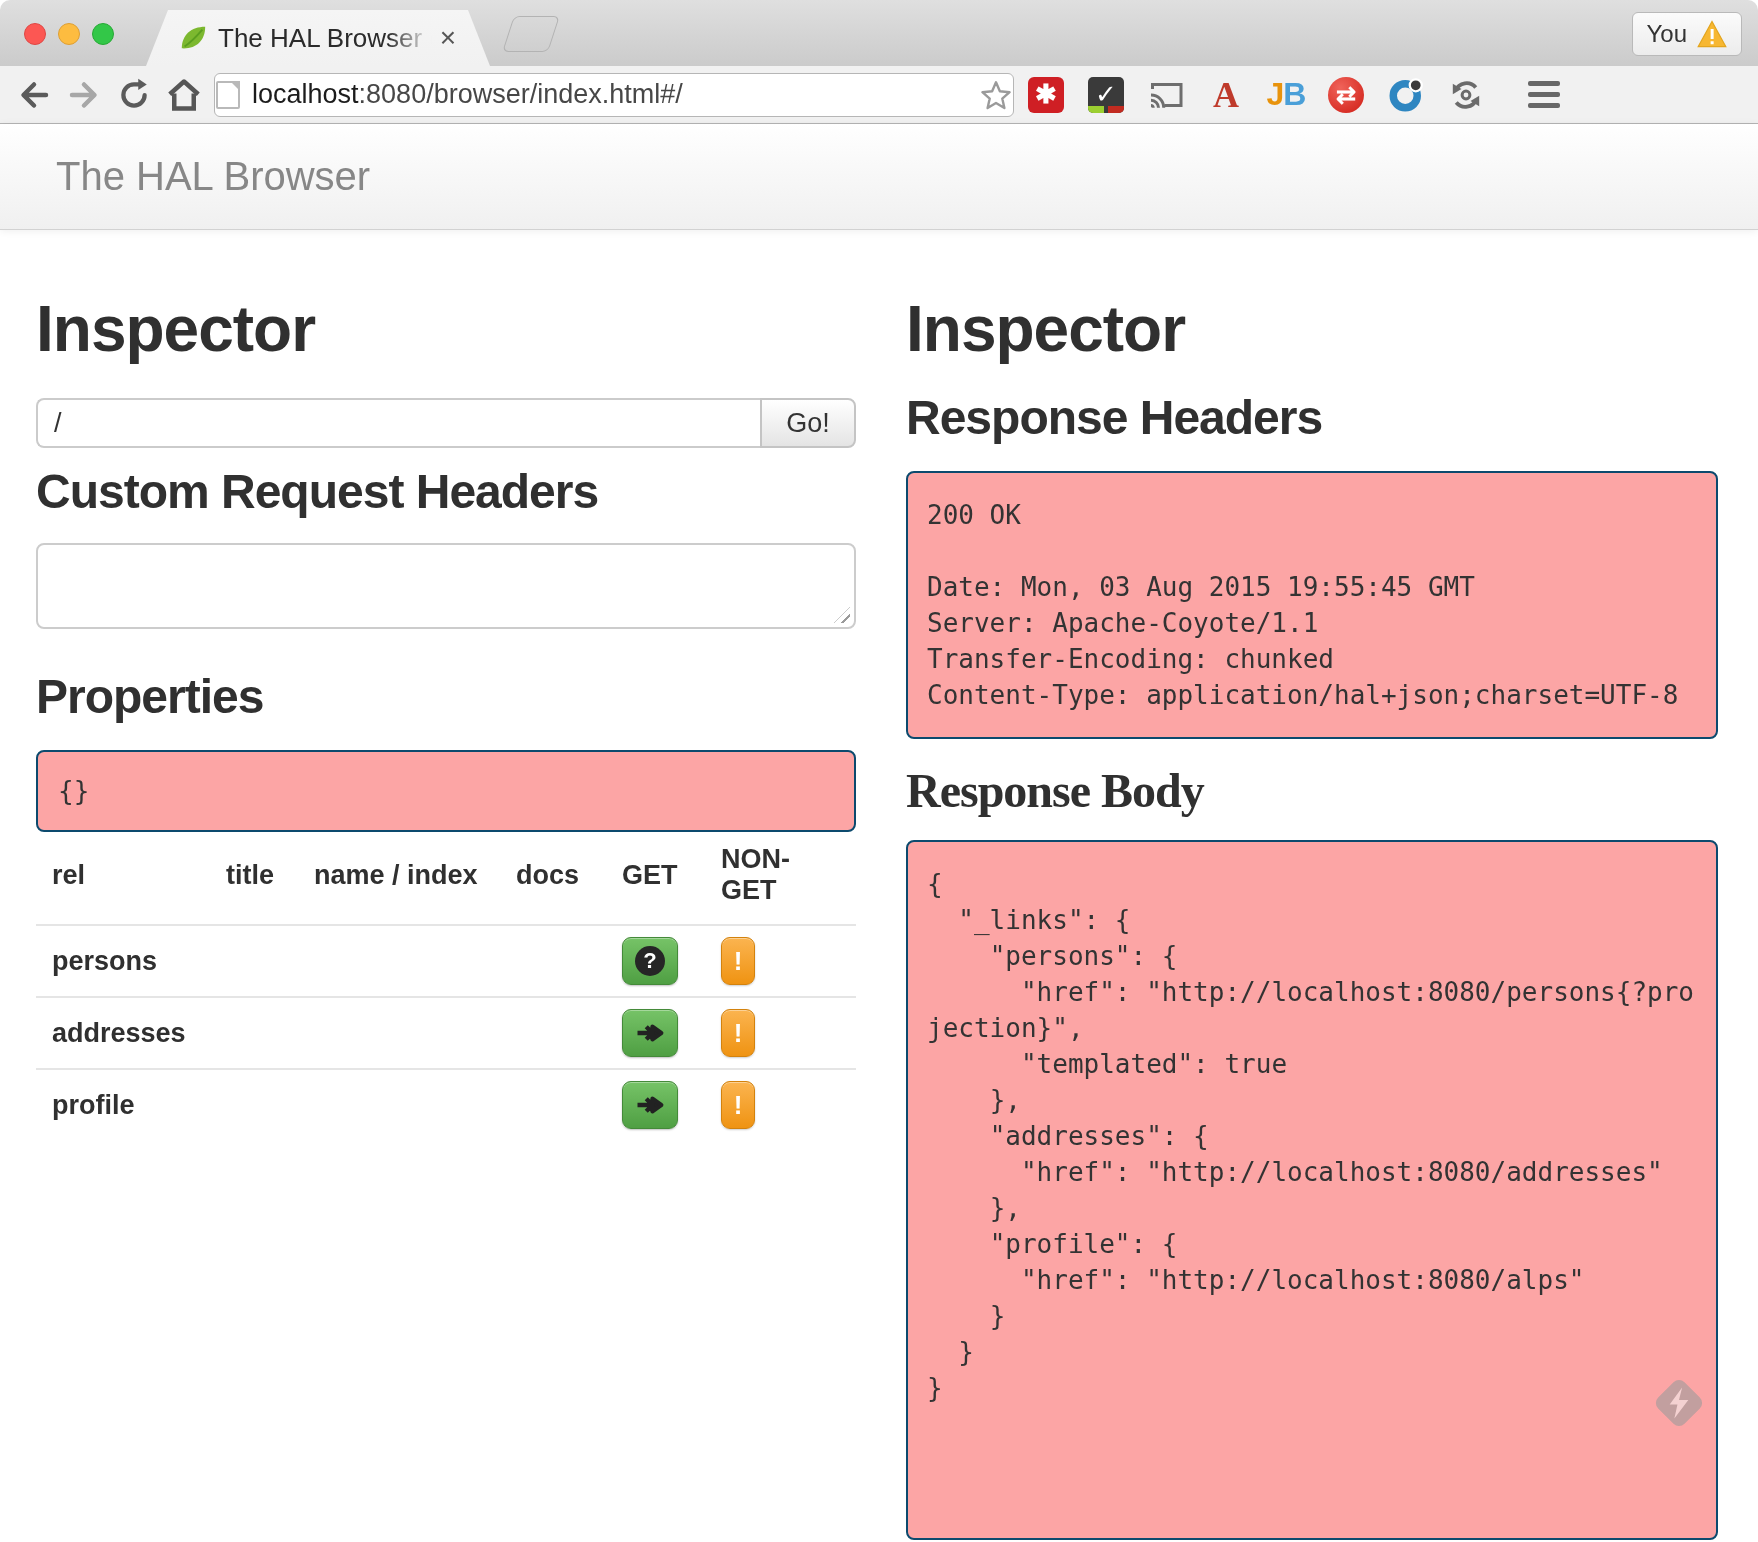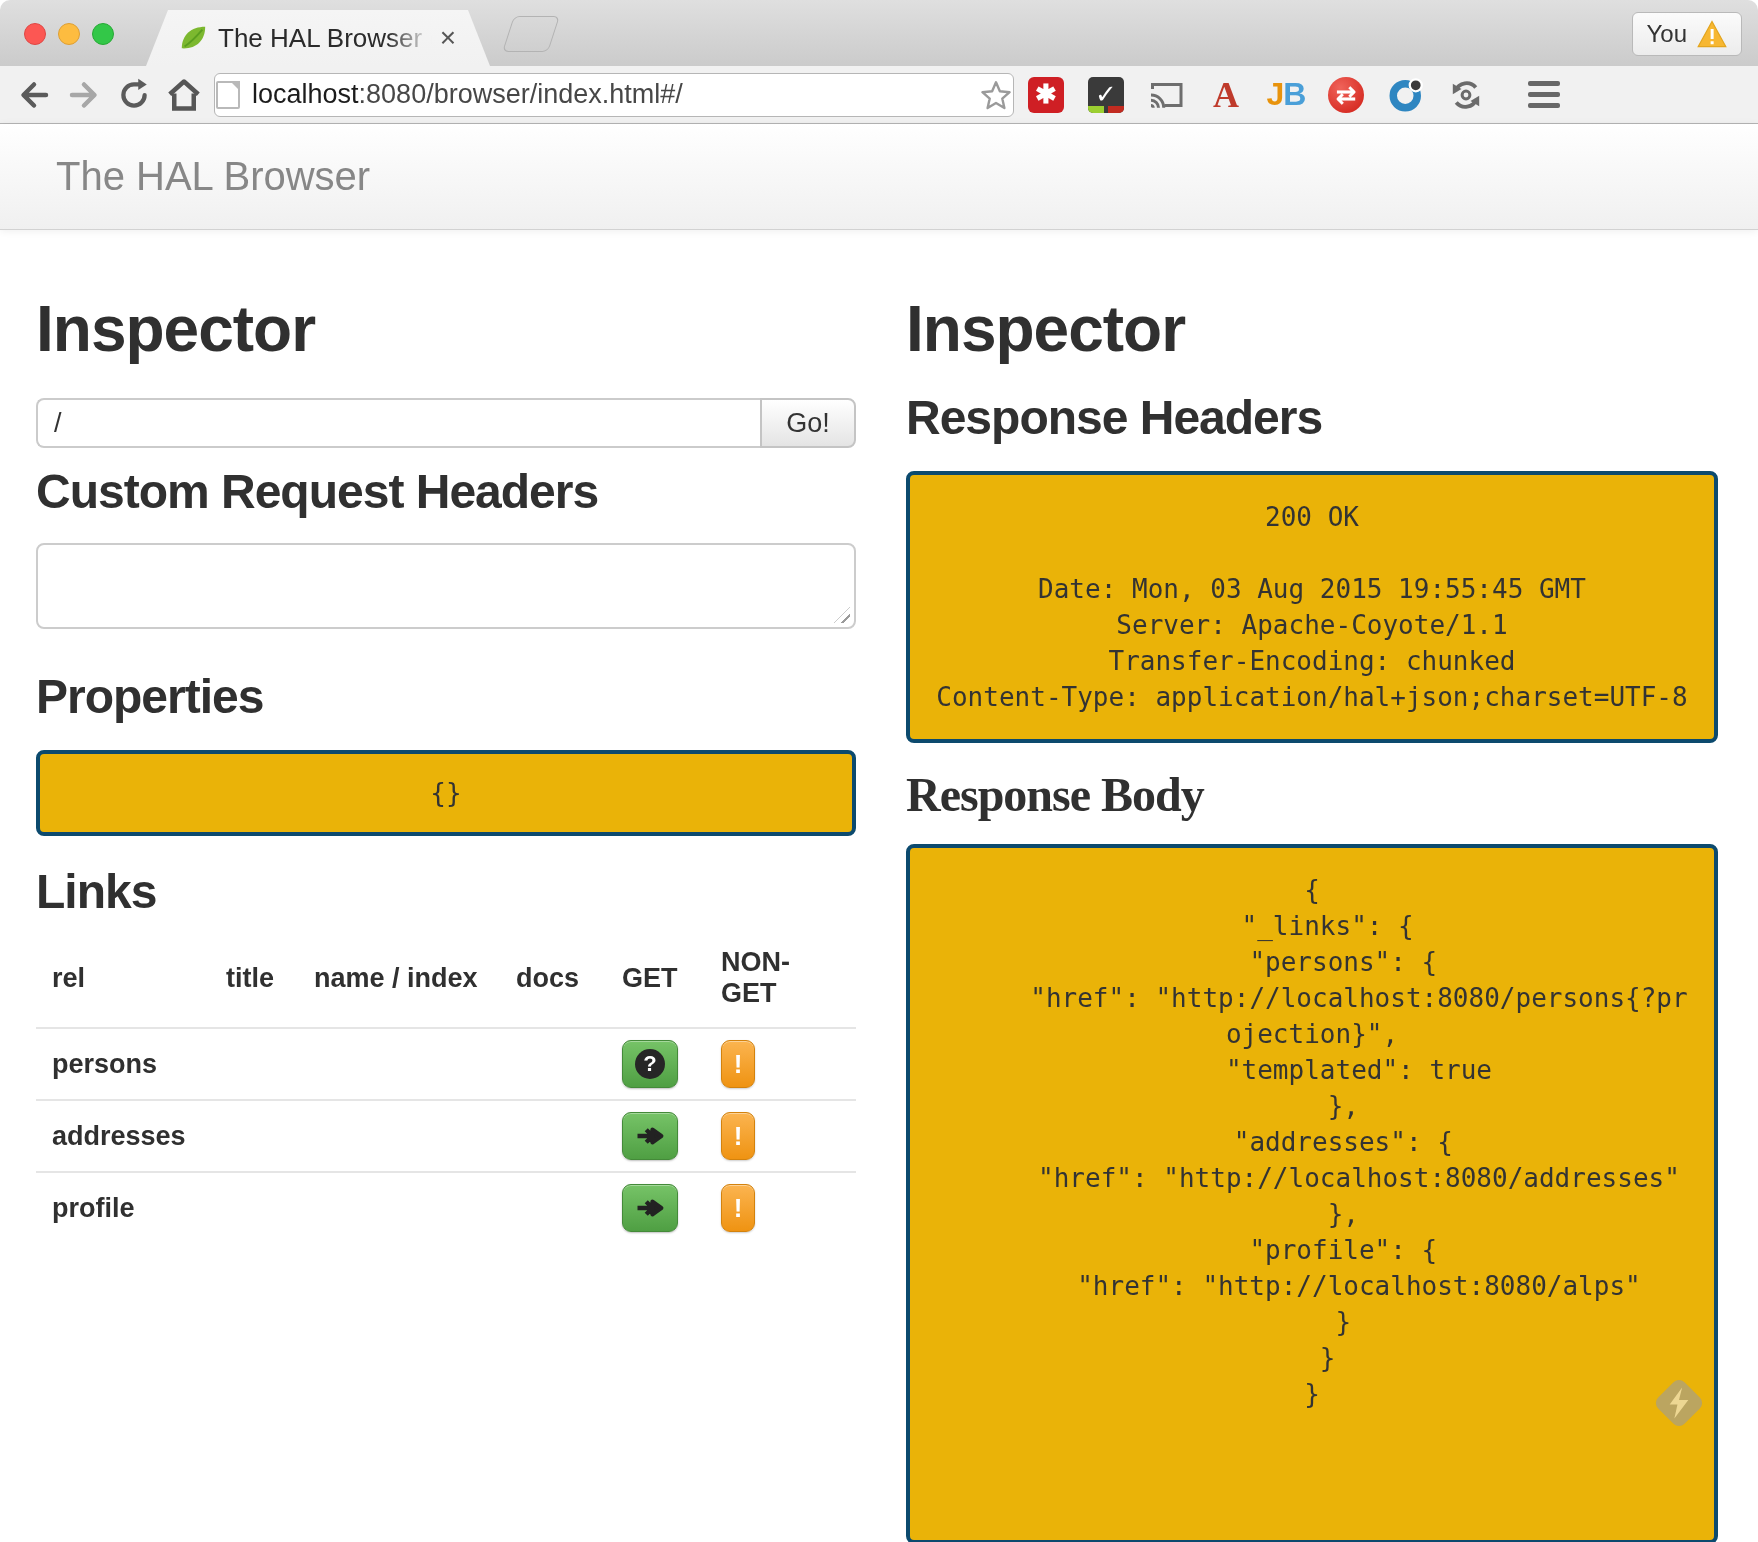--- a/index.html
+++ b/index.html
@@ -91,22 +91,22 @@
 
   .h-custom { margin:16px 0 24px; }
   .ta-wrap { position:relative; }
   textarea.headers-ta { width:100%; height:86px; border:2px solid #cccccc; border-radius:8px;
     resize:none; font-size:26px; padding:10px 14px; font-family:"Liberation Sans",sans-serif; }
   .resize-grip { position:absolute; right:6px; bottom:10px; width:16px; height:16px;
     background:repeating-linear-gradient(135deg, transparent 0 4px, #9a9a9a 4px 6px);
     clip-path:polygon(100% 0, 100% 100%, 0 100%); }
 
   .h-props { margin:36px 0 26px; }
-  pre.box { background:#eab308; border:4px solid #0c4a6e; border-radius:8px;
-    color:#333; font:26px/36px "DejaVu Sans Mono", monospace;text-align:center; }
+  pre.box { background:#fca5a5; border:2px solid #0c4a6e; border-radius:8px;
+    color:#333; font:26px/36px "DejaVu Sans Mono", monospace; }
   pre.props { padding:22px 20px; line-height:34px; }
 
   .h-links { margin:28px 0 16px; }
   table.links { width:100%; border-collapse:collapse; table-layout:fixed; }
   table.links th { text-align:left; font-size:27px; color:#303030;
     padding:12px 16px 18px; }
   table.links td { padding:11px 16px; border-top:2px solid #e5e5e5; height:70px;
     vertical-align:middle; font-size:27px; color:#303030; }
   td.rel { font-weight:bold; }
 
@@ -252,21 +252,20 @@
 
     <h2 class="h-custom">Custom Request Headers</h2>
     <div class="ta-wrap">
       <textarea class="headers-ta" style=""></textarea>
       <span class="resize-grip"></span>
     </div>
 
     <h2 class="h-props">Properties</h2>
     <pre class="box props">{}</pre>
 
-    <h2 class="h-links">Links</h2>
     <table class="links">
       <colgroup>
         <col style="width:174px">
           <col style="width:88px">
           <col style="width:202px">
         <col style="width:106px">
           <col style="width:99px">
           <col style="width:151px">
       </colgroup>
       <thead>

